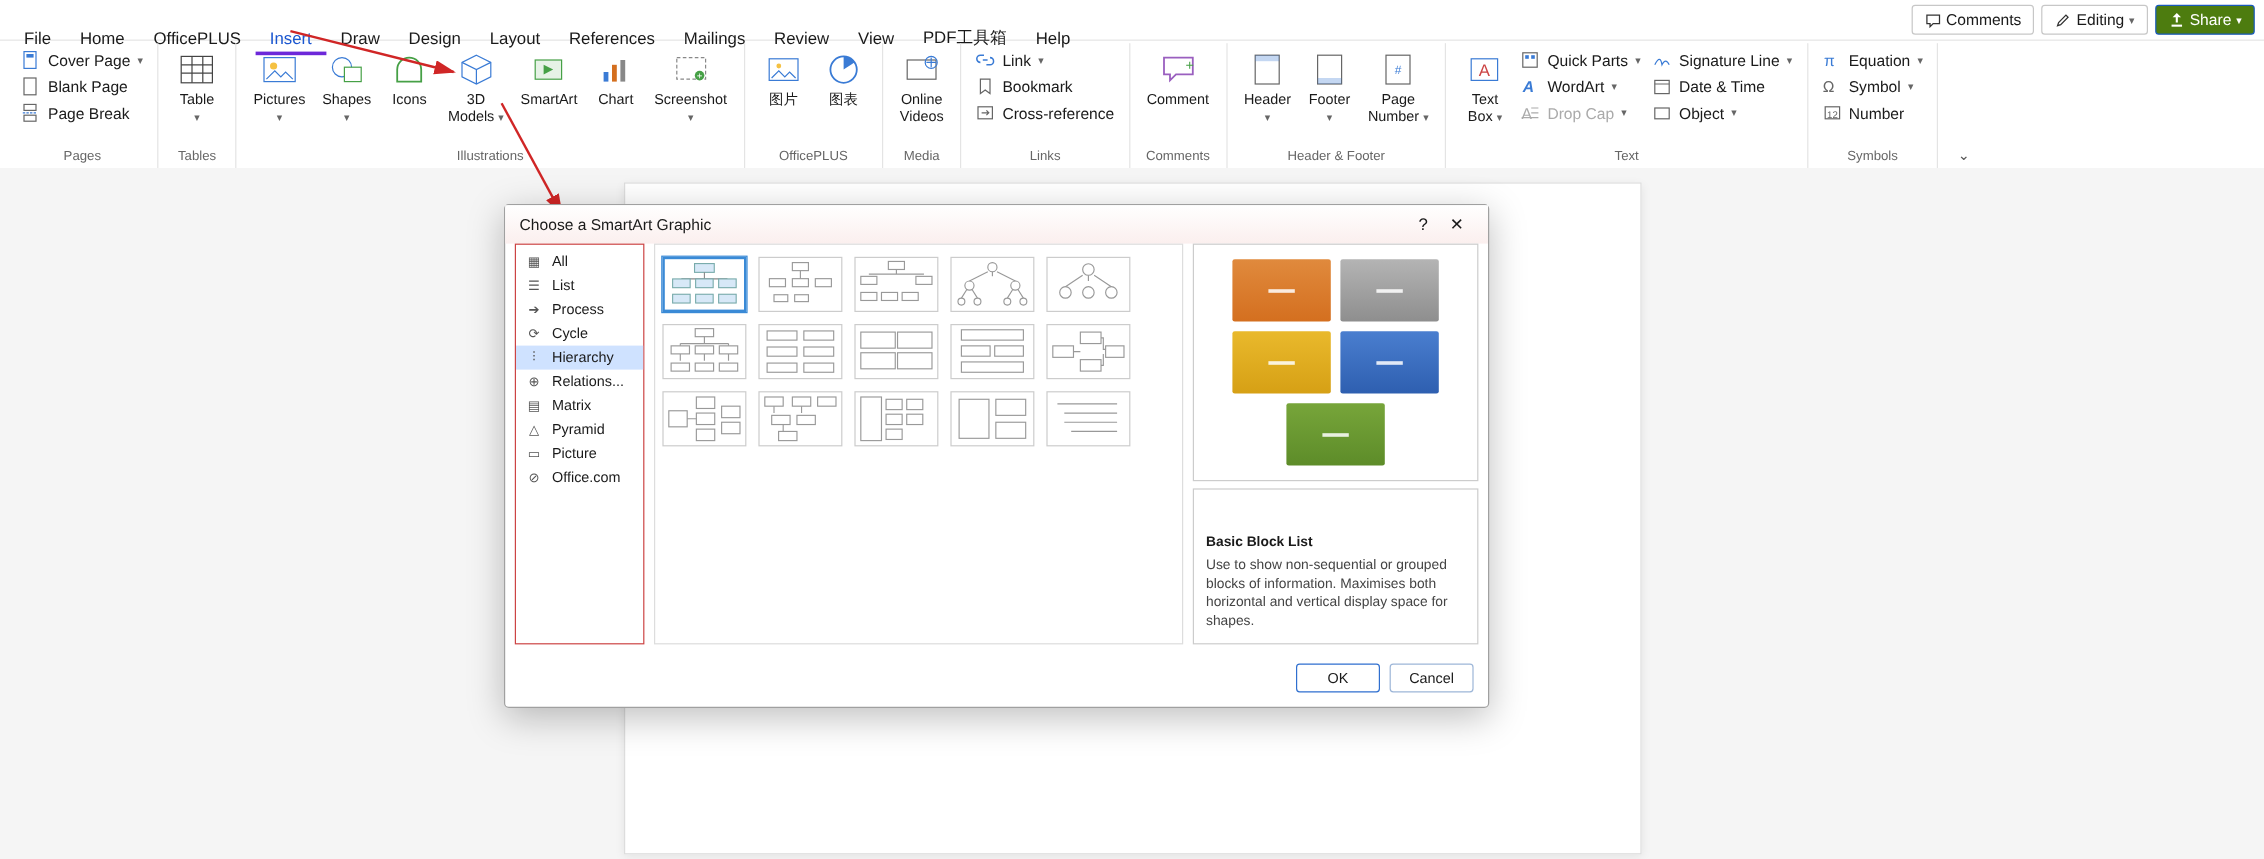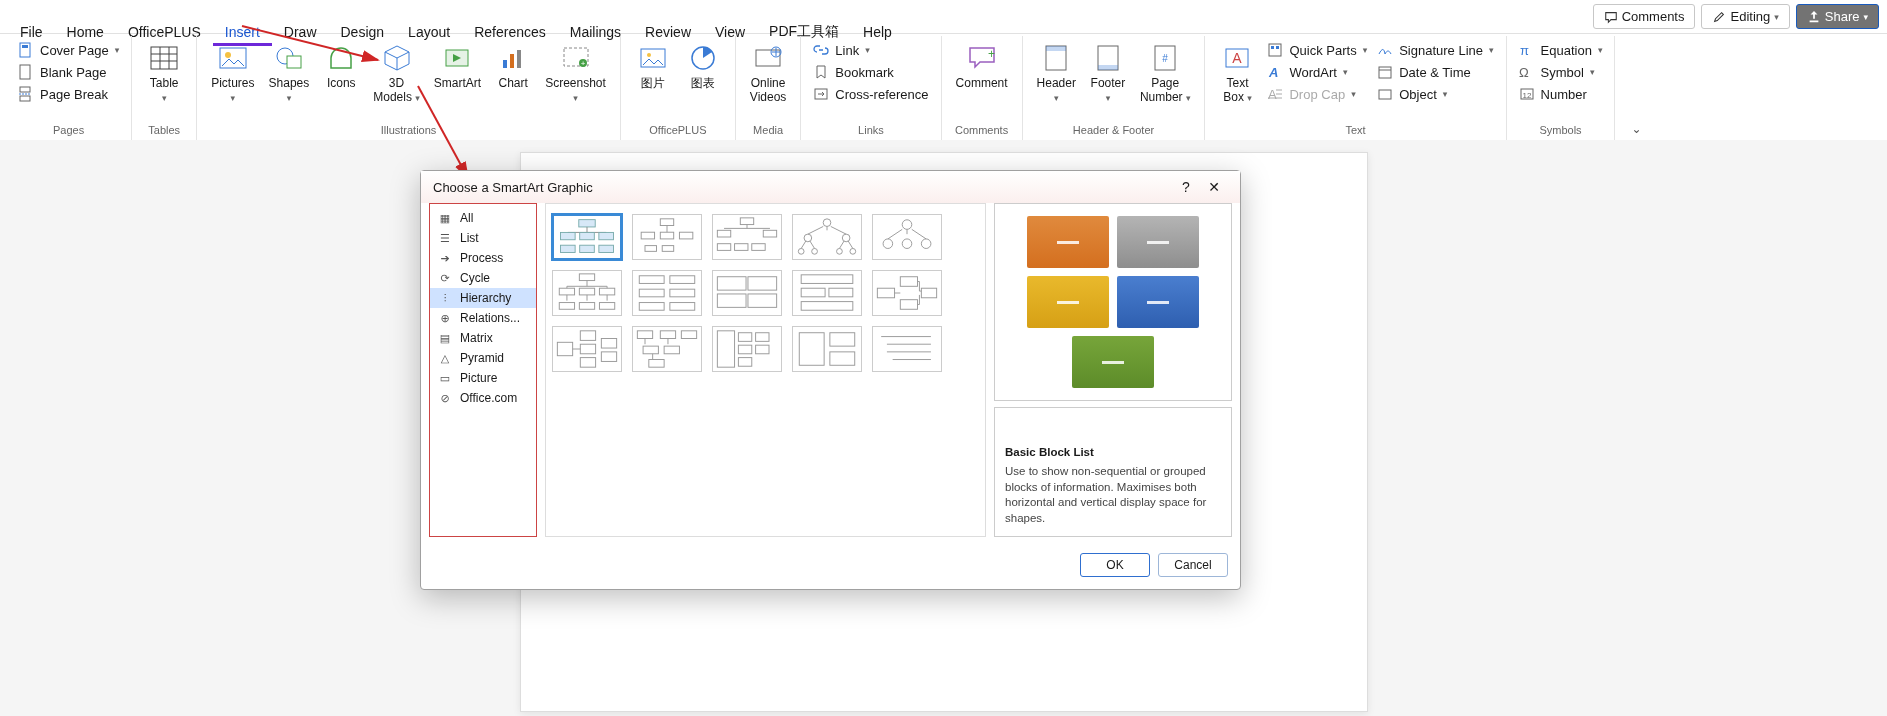--- a/index.html
+++ b/index.html
@@ -5,21 +5,21 @@
   * { box-sizing: border-box; margin: 0; padding: 0; font-family: "Segoe UI", Arial, sans-serif; }
   body { width: 1887px; height: 716px; background: #f5f5f5; overflow: hidden; position: relative; font-size: 13px; color: #1a1a1a; }
 
   
   .menubar { display: flex; align-items: center; height: 34px; background: #fff; padding: 0 8px; gap: 0; border-bottom: 1px solid #e1e1e1; }
   .menu-item { padding: 6px 12px; cursor: pointer; font-size: 14px; margin-top: 31px; }
   .menu-item.active { border-bottom: 3px solid #6d28d9; color: #1a56d0; padding-bottom: 3px; }
   .menubar-spacer { flex: 1; }
   .menubar-right { display: flex; gap: 6px; align-items: center; }
   .top-btn { display: flex; align-items: center; gap: 4px; border: 1px solid #c7c7c7; padding: 4px 10px; border-radius: 3px; background: #fff; font-size: 13px; cursor: pointer; }
-  .top-btn.share { background: #737373; color: #fff; border-color: #185abd; }
+  .top-btn.share { background: #4d7c0f; color: #fff; border-color: #185abd; }
   .chev { font-size: 9px; color: #666; }
 
   
   .ribbon { display: flex; height: 106px; background: #fff; padding: 2px 6px 0 6px; }
   .ribbon-group { display: flex; flex-direction: column; align-items: center; border-right: 1px solid #e4e4e4; padding: 0 8px; }
   .ribbon-group:last-child { border-right: none; }
   .group-body { flex: 1; display: flex; align-items: flex-start; gap: 2px; padding-top: 4px; }
   .group-label { font-size: 11px; color: #666; text-align: right; padding: 2px 0 4px 0; }
 
   .vbtn { display: flex; flex-direction: column; align-items: center; justify-content: flex-start; width: auto; min-width: 48px; padding: 2px 6px 0 6px; cursor: pointer; font-size: 12px; text-align: center; gap: 2px; }

